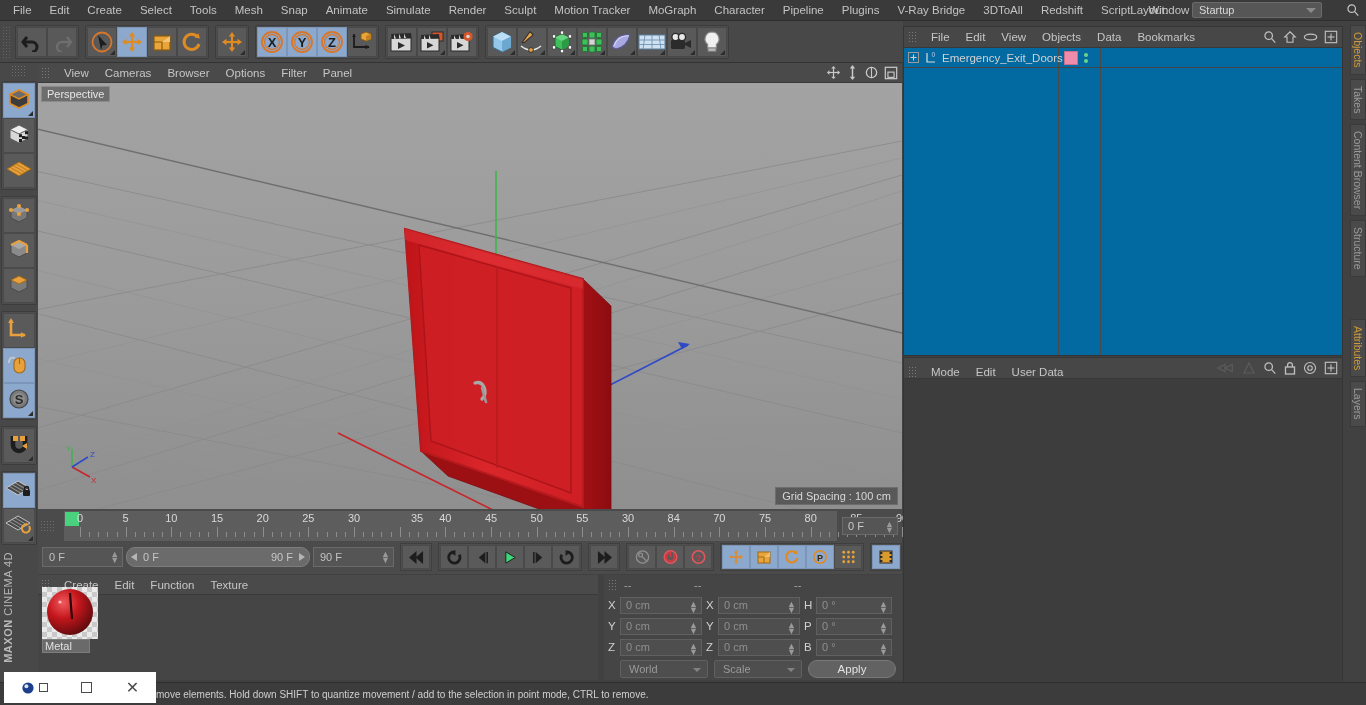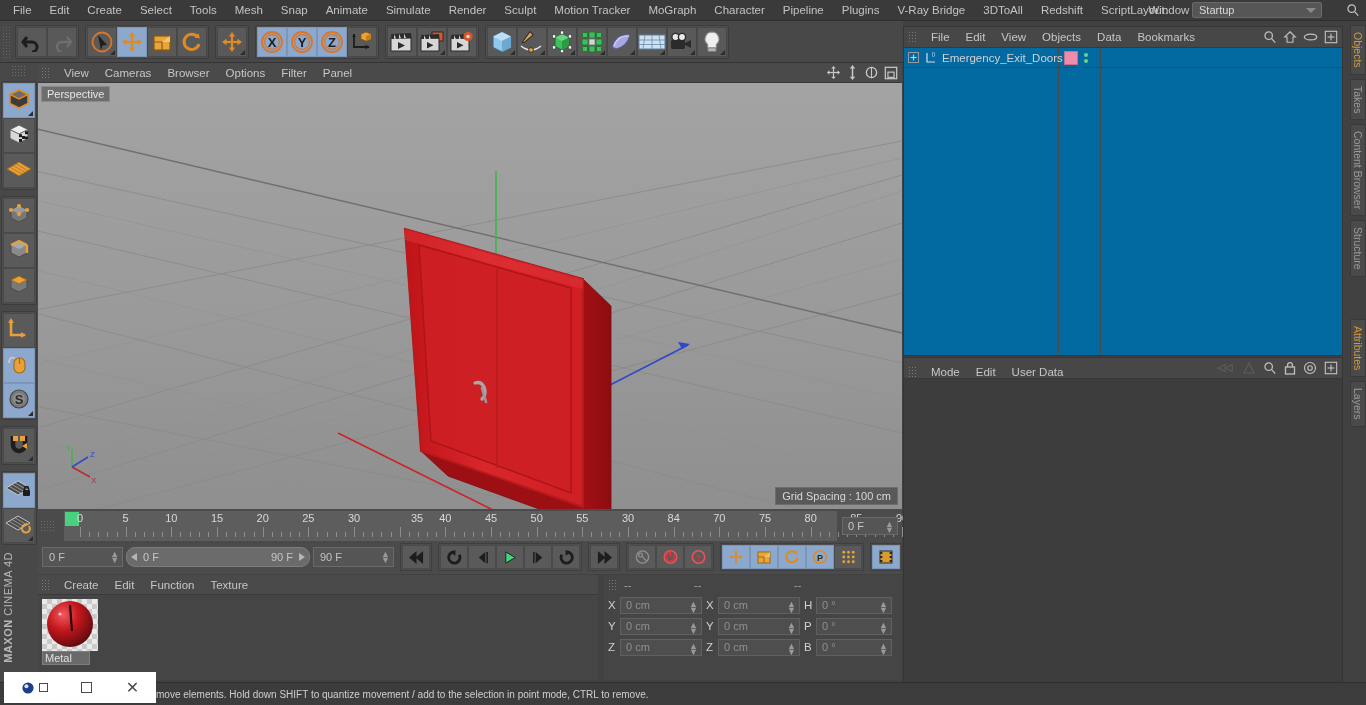--- a/index.html
+++ b/index.html
@@ -136,21 +136,21 @@
   .pbtn.blue { background:#8ca8cc; border-color:#7b96b8; }
   .pgroup { display:flex; border:1px solid #3f3f3f; background:#4e4e4e; padding:1px; margin-left:3px;}
 
   
   .matpanel { position:absolute; left:38px; top:575px; width:560px; height:105px; background:#454545;}
   .mm-header { height:20px; display:flex; align-items:center; background:#4a4a4a;
      border-bottom:1px solid #3a3a3a;}
   .mm-header .grip2 { width:10px;height:12px;margin:0 5px 0 3px;
     background-image: radial-gradient(#7a7a7a 1px, transparent 1px); background-size:3px 3px;}
   .mm-header .mi { color:#c6c6c6; font-size:11.5px; padding:0 8px; cursor:default;}
-  .mat-item { position:absolute; left:4px; top:24px; width:48px; }
+  .mat-item { position:absolute; left:4px; top:12px; width:48px; }
   .mat-thumb { width:56px;height:52px; position:relative;
      background:
        repeating-conic-gradient(#c9c9c9 0% 25%, #eaeaea 0% 50%) 0 0/10px 10px; }
   .mat-name { background:#6a6a6a; color:#e0e0e0; font-size:11px; padding:0 2px;
      text-align:left; border:1px solid #7d7d7d; }
 
   
   .coordpanel { position:absolute; left:604px; top:575px; width:298px; height:105px; background:#454545;}
   .cp-header { height:20px; display:flex; align-items:center; color:#a3a3a3; font-size:11px;}
   .cp-header .grip2 { width:10px;height:12px;margin:0 6px 0 4px;
@@ -1108,20 +1108,31 @@
         </div>
         <div class="cp-row">
           <span class="cp-lbl">Z</span>
           <span class="cp-field"><span>0 cm</span><span class="spin">▲<br>▼</span></span>
           <span class="cp-lbl">Z</span>
           <span class="cp-field"><span>0 cm</span><span class="spin">▲<br>▼</span></span>
           <span class="cp-lbl">B</span>
           <span class="cp-field narrow"><span>0 °</span><span class="spin">▲<br>▼</span></span>
         </div>
       </div>
+    <div class="cp-bottom">
+      <div class="cp-sel">
+        <span>World</span>
+        <span class="caret"></span>
+      </div>
+      <div class="cp-sel">
+        <span>Scale</span>
+        <span class="caret"></span>
+      </div>
+      <div class="apply-btn">Apply</div>
+    </div>
   </div>
 
   <div class="rightcol">
 
     <div class="om-panel">
       <div class="om-header">
         <div class="grip2"></div>
         <div id="om-menu-host" style="display:flex;align-items:center;">
             <div class="mi">File</div>
             <div class="mi">Edit</div>

